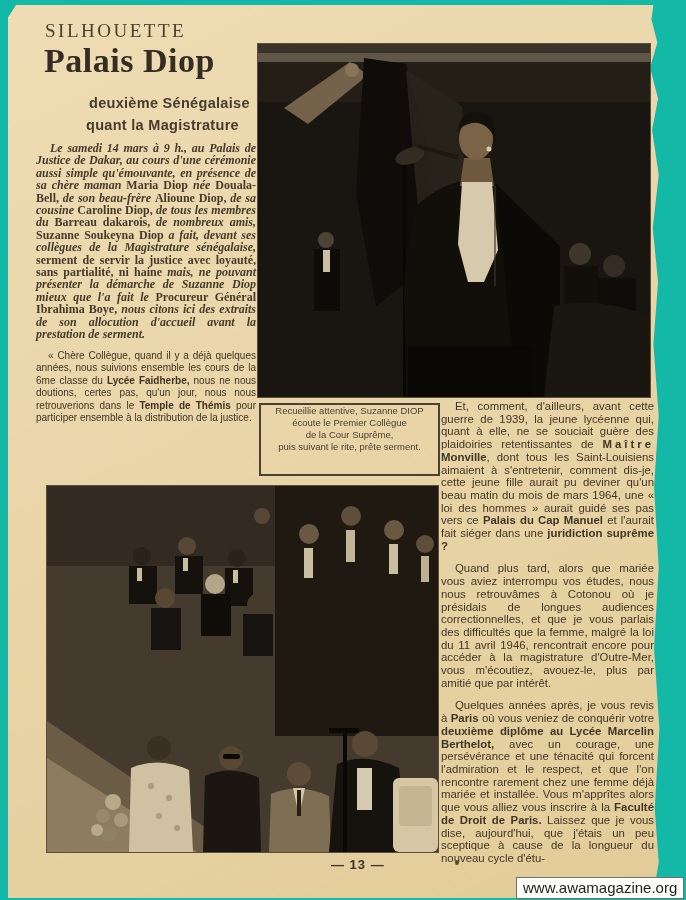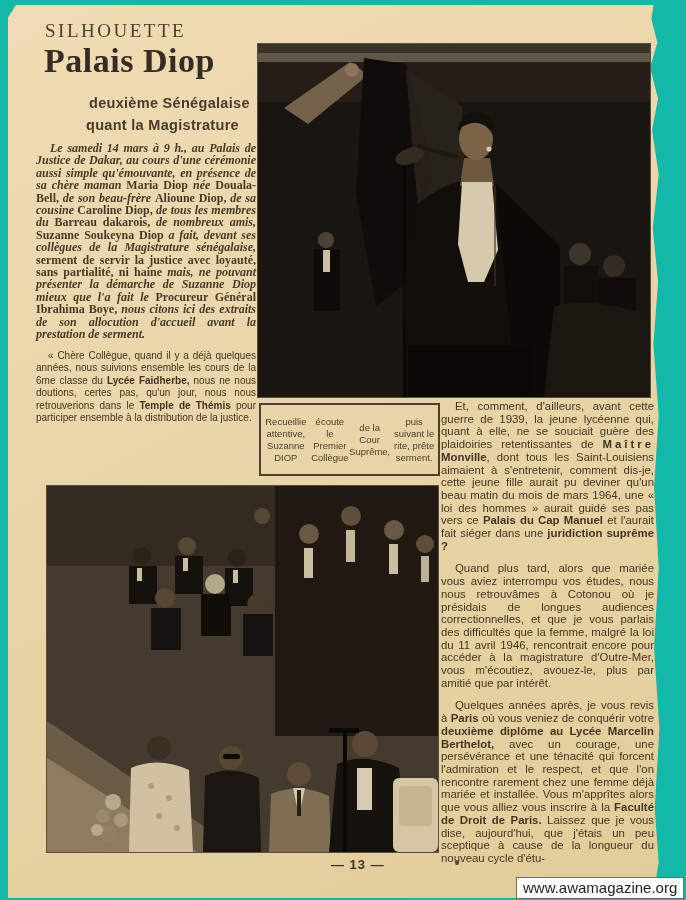--- a/index.html
+++ b/index.html
@@ -42,21 +42,21 @@
   .rich .s-n{font-style:normal;}
   .rich .s-bs{font-style:normal;font-weight:700;letter-spacing:3px;}
 
   .photo{background:#1c1712;box-shadow:0 0 0 1px #5a4f3f;}
   .photo-top{left:258px;top:44px;width:392px;height:353px;}
   .photo-bottom{left:47px;top:486px;width:391px;height:366px;}
   .photo svg{display:block;width:100%;height:100%;}
 
   .caption-box{
     left:259px;top:403px;width:177px;height:69px;border:2px solid #4a4034;
-    display:flex;flex-direction:row;align-items:center;justify-content:flex-start;
+    display:flex;flex-direction:column;align-items:center;justify-content:flex-start;
     color:#4a4034;font-size:9.5px;line-height:12px;text-align:center;
   }
 
   .rightcol{left:441px;top:400px;width:225px;color:#403626;text-align:justify;}
   .rightcol p{
     font-size:11.4px;line-height:12.7px;text-indent:14px;margin:0 12px 10px 0;
   }
 
   .pageno{
     left:331px;top:857px;font-size:13px;font-weight:700;color:#3c342a;

